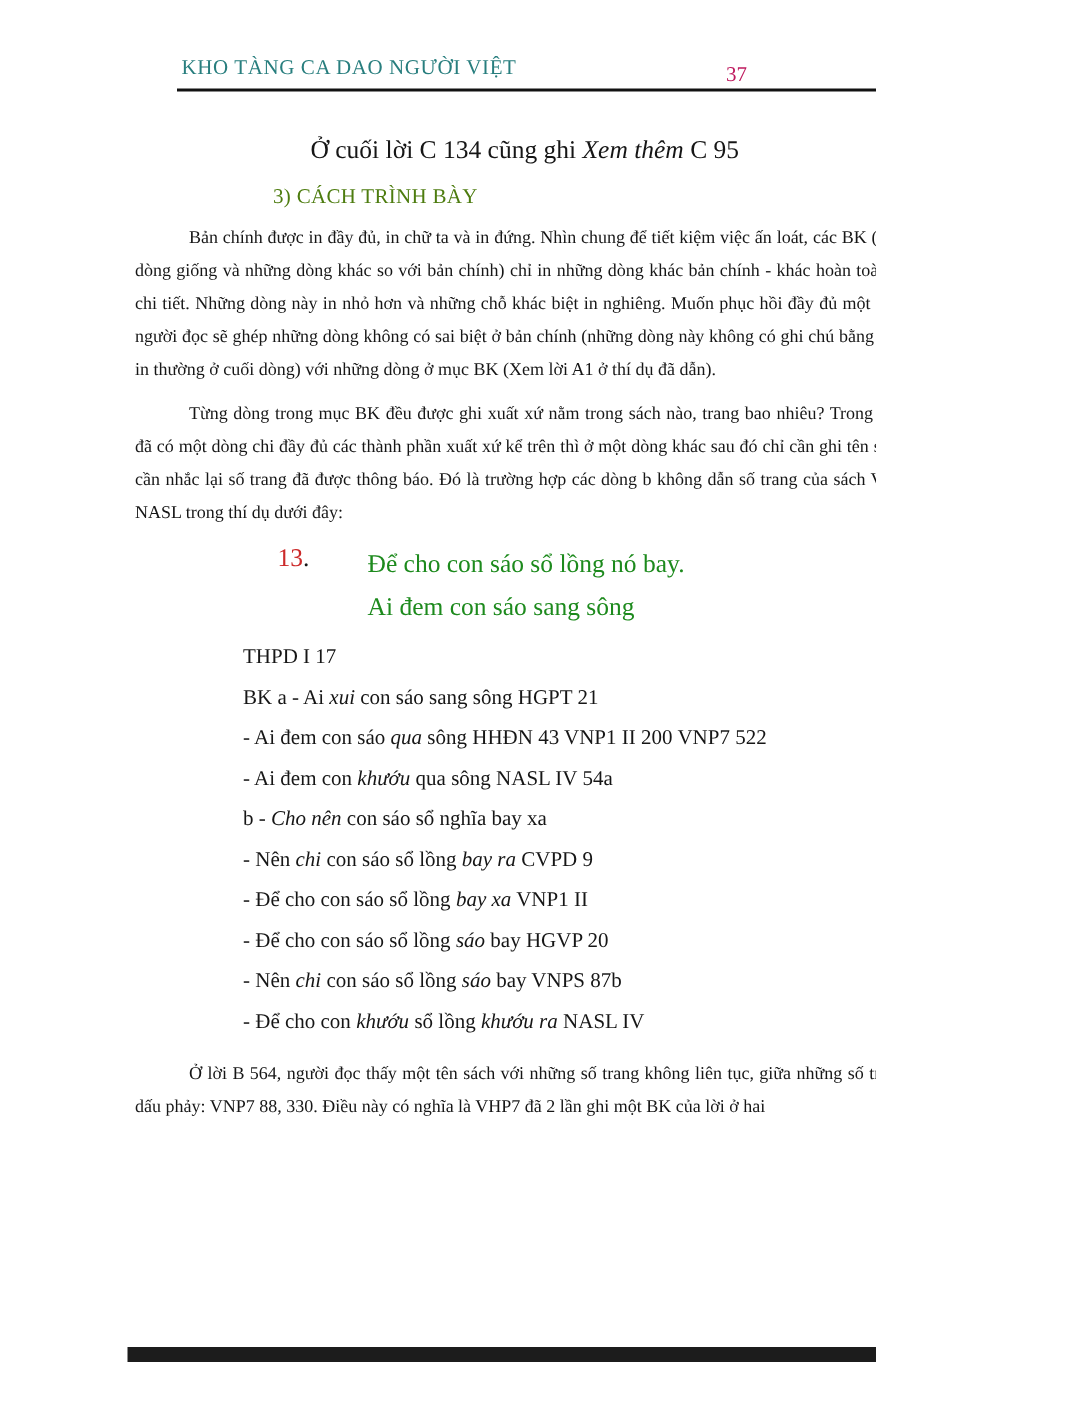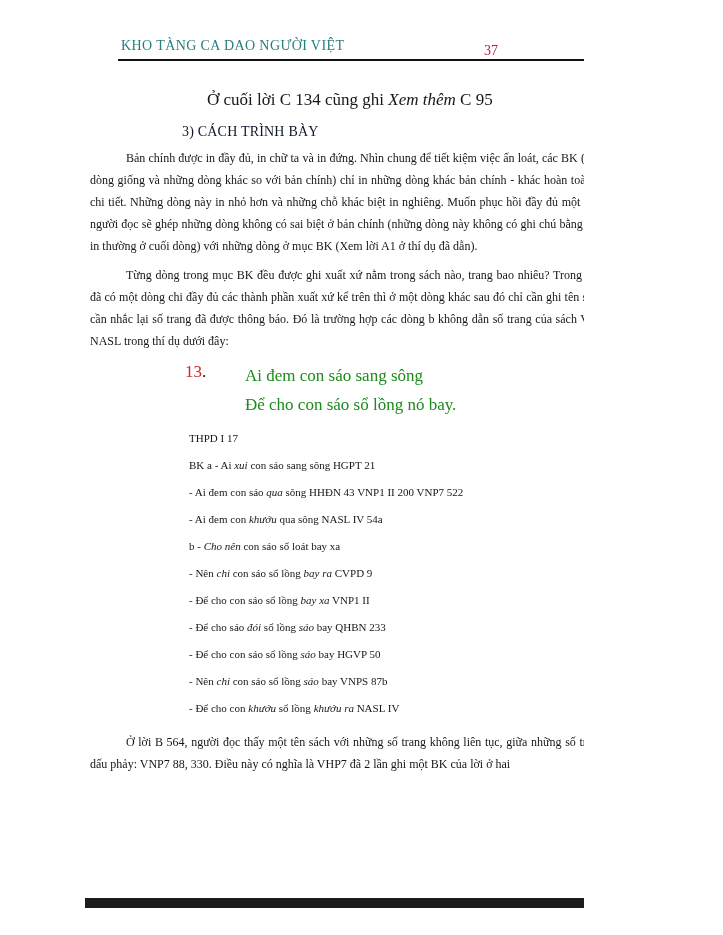--- a/index.html
+++ b/index.html
@@ -14,42 +14,42 @@
   }
   .page-number{
     position:absolute;top:43px;right:86px;font-size:14px;color:#be185d;
   }
   .header-rule{
     position:absolute;left:118px;top:59px;width:522px;height:2px;background:#121212;
   }
   .content{position:absolute;left:90px;top:89px;width:550px;}
   .intro-line{font-size:17px;line-height:22px;padding-left:117px;margin:0;}
   .section-heading{
-    color:#0f172a;font-size:14px;letter-spacing:.2px;
+    color:#4d7c0f;font-size:14px;letter-spacing:.2px;
     margin:13px 0 0 92px;white-space:nowrap;
   }
   .para{
     font-size:12px;line-height:22px;text-align:justify;text-indent:36px;
     margin:7px 0 0;
   }
   .entry{position:relative;margin-top:9px;}
   .entry-number{
     position:absolute;left:95px;top:1px;font-size:17px;color:#cc2a2a;text-align:right;
   }
   .entry-number .dot{color:#161616;}
   .verse-line{
     position:relative;margin-left:155px;font-size:17px;line-height:29px;
     color:#1d8a1d;
   }
   .verse-label{
     position:absolute;left:358px;top:0;color:#1d8a1d;
   }
   .refs{margin-top:6px;}
   .reference-line{
-    margin-left:99px;font-size:11px;line-height:27px;white-space:nowrap;
+    margin-left:72px;font-size:14px;line-height:27px;white-space:nowrap;
   }
   .it{font-style:italic;}
   .closing{margin-top:9px;}
   .footer-rule{
     position:absolute;left:85px;top:898px;width:554px;height:10px;background:#1c1c1c;
   }
 </style>
 </head>
 <body>
 
@@ -66,38 +66,37 @@
     <div class="section-heading">3) CÁCH TRÌNH BÀY</div>
 
     <p class="para">Bản chính được in đầy đủ, in chữ ta và in đứng. Nhìn chung để tiết kiệm việc ấn loát, các BK (gồm những dòng giống và những dòng khác so với bản chính) chỉ in những dòng khác bản chính - khác hoàn toàn hoặc một chi tiết. Những dòng này in nhỏ hơn và những chỗ khác biệt in nghiêng. Muốn phục hồi đầy đủ một BK nào đó, người đọc sẽ ghép những dòng không có sai biệt ở bản chính (những dòng này không có ghi chú bằng các chữ cái in thường ở cuối dòng) với những dòng ở mục BK (Xem lời A1 ở thí dụ đã dẫn).</p>
 
     <p class="para">Từng dòng trong mục BK đều được ghi xuất xứ nằm trong sách nào, trang bao nhiêu? Trong trường hợp đã có một dòng chi đầy đủ các thành phần xuất xứ kể trên thì ở một dòng khác sau đó chỉ cần ghi tên sách, không cần nhắc lại số trang đã được thông báo. Đó là trường hợp các dòng b không dẫn số trang của sách VNP1 II, và NASL trong thí dụ dưới đây:</p>
 
     <div class="entry">
       <span class="entry-number"><span>13</span><span class="dot">.</span></span>
 
       <div class="verse-line">
+        <span>Để cho con sáo sổ lồng nó bay.</span>
+        <span class="verse-label">b</span>
+      </div>
+      <div class="verse-line">
         <span>Ai đem con sáo sang sông</span>
         <span class="verse-label">a</span>
-      </div>
-      <div class="verse-line">
-        <span>Để cho con sáo sổ lồng nó bay.</span>
-        <span class="verse-label">b</span>
       </div>
 
       <div class="refs">
         <div class="reference-line"><span>THPD I 17</span></div>
         <div class="reference-line"><span>BK a - Ai </span><span class="it">xui</span><span> con sáo sang sông HGPT 21</span></div>
         <div class="reference-line"><span>- Ai đem con sáo </span><span class="it">qua</span><span> sông HHĐN 43 VNP1 II 200 VNP7 522</span></div>
         <div class="reference-line"><span>- Ai đem con </span><span class="it">khướu</span><span> qua sông NASL IV 54a</span></div>
-        <div class="reference-line"><span>b - </span><span class="it">Cho nên</span><span> con sáo sổ loát bay xa</span></div>
+        <div class="reference-line"><span>b - </span><span class="it">Cho nên</span><span> con sáo sổ nghĩa bay xa</span></div>
         <div class="reference-line"><span>- Nên </span><span class="it">chi</span><span> con sáo sổ lồng </span><span class="it">bay ra</span><span> CVPD 9</span></div>
         <div class="reference-line"><span>- Để cho con sáo sổ lồng </span><span class="it">bay xa</span><span> VNP1 II</span></div>
-        <div class="reference-line"><span>- Để cho sáo </span><span class="it">đói</span><span> sổ lồng </span><span class="it">sáo</span><span> bay QHBN 233</span></div>
-        <div class="reference-line"><span>- Để cho con sáo sổ lồng </span><span class="it">sáo</span><span> bay HGVP 50</span></div>
+        <div class="reference-line"><span>- Để cho con sáo sổ lồng </span><span class="it">sáo</span><span> bay HGVP 20</span></div>
         <div class="reference-line"><span>- Nên </span><span class="it">chi</span><span> con sáo sổ lồng </span><span class="it">sáo</span><span> bay VNPS 87b</span></div>
         <div class="reference-line"><span>- Để cho con </span><span class="it">khướu</span><span> sổ lồng </span><span class="it">khướu ra</span><span> NASL IV</span></div>
       </div>
     </div>
 
     <p class="para closing">Ở lời B 564, người đọc thấy một tên sách với những số trang không liên tục, giữa những số trang này có dấu phảy: VNP7 88, 330. Điều này có nghĩa là VHP7 đã 2 lần ghi một BK của lời ở hai</p>
 
   </div>
 
   <div class="footer-rule"></div>

